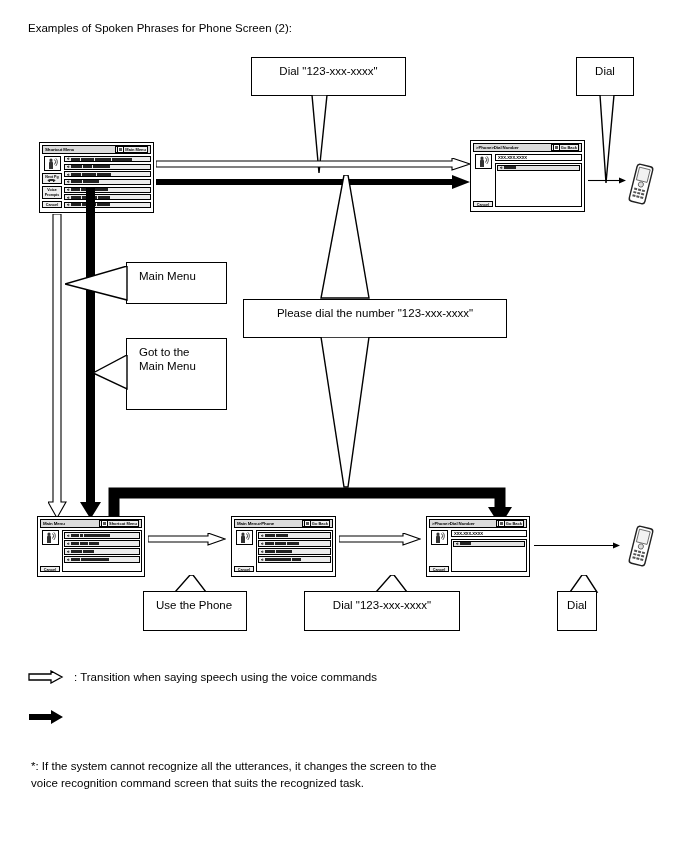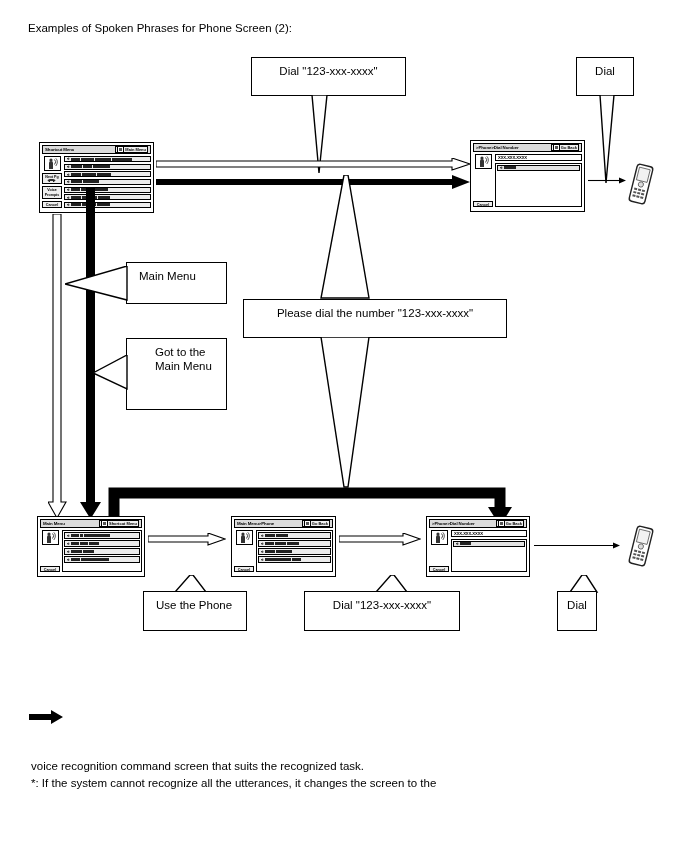--- a/index.html
+++ b/index.html
@@ -292,21 +292,21 @@
     <polygon points="6,0 15,0 15,314 21,314 10.5,331 0,314 6,314" fill="#000000"></polygon>
   </svg>
 
   <div class="abs balloon" style="left:126px;top:262px;width:101px;height:42px;">
     <span class="btxt left">Main Menu</span>
   </div>
   <svg class="abs" style="left:65px;top:266px;width:63px;height:38px;">
     <polygon points="62,0 62,34 0,18" fill="#ffffff" stroke="#000000" stroke-width="1.4"></polygon>
   </svg>
 
-  <div class="abs balloon" style="left:126px;top:338px;width:101px;height:72px;padding-left:16px;">
+  <div class="abs balloon" style="left:126px;top:338px;width:101px;height:72px;">
     <span class="btxt left">Got to the</span>
     <span class="btxt left" style="padding-top:0">Main Menu</span>
   </div>
   <svg class="abs" style="left:93px;top:355px;width:35px;height:38px;">
     <polygon points="34,0 34,34 0,18" fill="#ffffff" stroke="#000000" stroke-width="1.4"></polygon>
   </svg>
 
   <div class="abs balloon" style="left:243px;top:299px;width:264px;height:39px;">
     <span class="btxt">Please dial the number "123-xxx-xxxx"</span>
   </div>
@@ -525,25 +525,31 @@
     <span class="btxt">Dial "123-xxx-xxxx"</span>
   </div>
 
   <svg class="abs" style="left:566px;top:575px;width:38px;height:18px;">
     <polygon points="16,0 20,0 31,17 4,17" fill="#ffffff" stroke="#000000" stroke-width="1.4"></polygon>
   </svg>
   <div class="abs balloon" style="left:557px;top:591px;width:40px;height:40px;">
     <span class="btxt">Dial</span>
   </div>
 
+  <div class="legend-row" style="left:28px;top:670px;">
+    <svg width="36" height="14">
+      <polygon points="1,4 23,4 23,1 34,7 23,13 23,10 1,10" fill="#ffffff" stroke="#000000" stroke-width="1.3"></polygon>
+    </svg>
+    <span class="legend-text">: Transition when saying speech using the voice commands</span>
+  </div>
 
   <div class="legend-row" style="left:28px;top:710px;">
     <svg width="36" height="14">
       <polygon points="1,4 23,4 23,0 35,7 23,14 23,10 1,10" fill="#000000"></polygon>
     </svg>
   </div>
 
   <div class="footnote" style="left:31px;top:758px;width:620px;">
+    <div>*: If the system cannot recognize all the utterances, it changes the screen to the</div>
     <div>voice recognition command screen that suits the recognized task.</div>
-    <div>*: If the system cannot recognize all the utterances, it changes the screen to the</div>
   </div>
 
 </div>
 
 </body></html>

